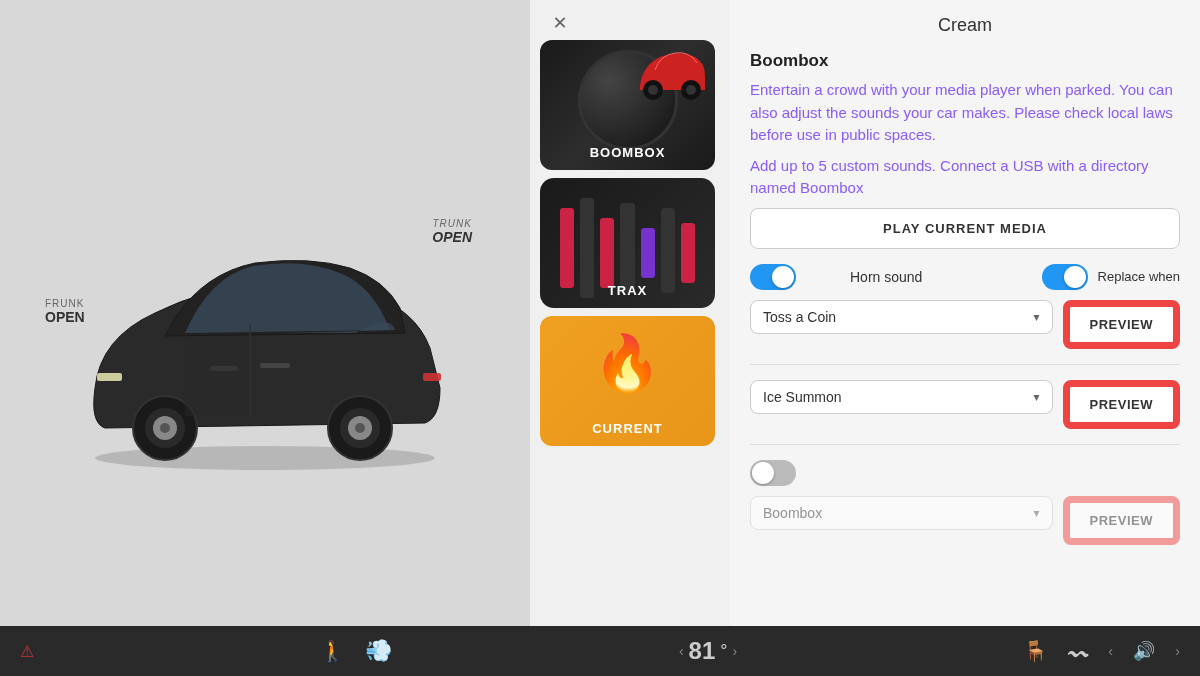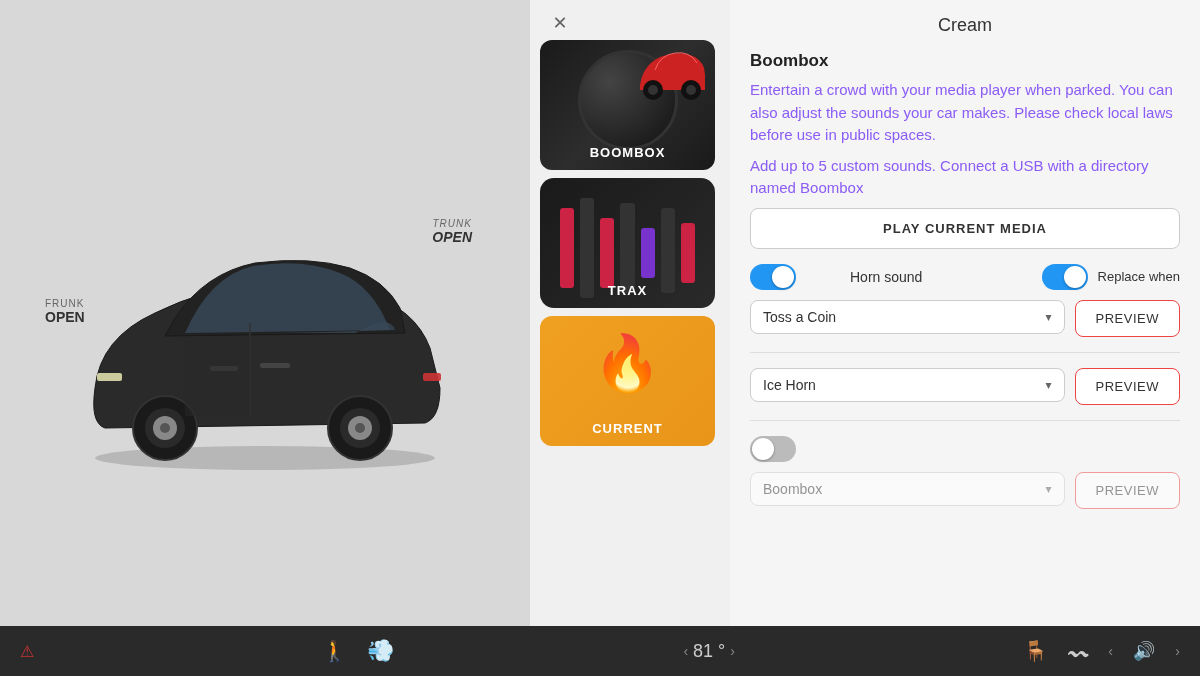--- a/index.html
+++ b/index.html
@@ -99,22 +99,22 @@
 
     .bottom-bar-right {
       display: flex;
       align-items: center;
       gap: 20px;
       color: #ccc;
     }
 
     .temp-display {
       color: #ccc;
-      font-size: 18px;
-      font-weight: 400;
+      font-size: 24px;
+      font-weight: 700;
     }
 
     
     .right-panel {
       position: absolute;
       right: 0;
       top: 0;
       width: 670px;
       height: 626px;
       background: #f0f0f0;
@@ -327,24 +327,24 @@
       cursor: pointer;
     }
     .sound-selector span {
       font-size: 14px;
       color: #333;
     }
 
     .preview-button {
       padding: 10px 20px;
       background: white;
-      border: 1px solid #ef4444;
+      border: 7px solid #ef4444;
       border-radius: 8px;
       font-size: 13px;
-      font-weight: 400;
+      font-weight: 700;
       letter-spacing: 0.5px;
       color: #333;
       cursor: pointer;
       white-space: nowrap;
     }
     .preview-button-disabled {
       opacity: 0.5;
       cursor: default;
     }
 
@@ -520,21 +520,21 @@
       <button class="preview-button">PREVIEW</button>
     </div>
 
     <div class="divider"></div>
 
     
 
     
     <div class="selector-row">
       <div class="sound-selector">
-        <span>Ice Horn</span>
+        <span>Ice Summon</span>
         <span style="font-size:12px; color:#666;">▾</span>
       </div>
       <button class="preview-button">PREVIEW</button>
     </div>
 
     <div class="divider"></div>
 
     
     <div class="sound-row">
       <div class="toggle-switch toggle-off">

